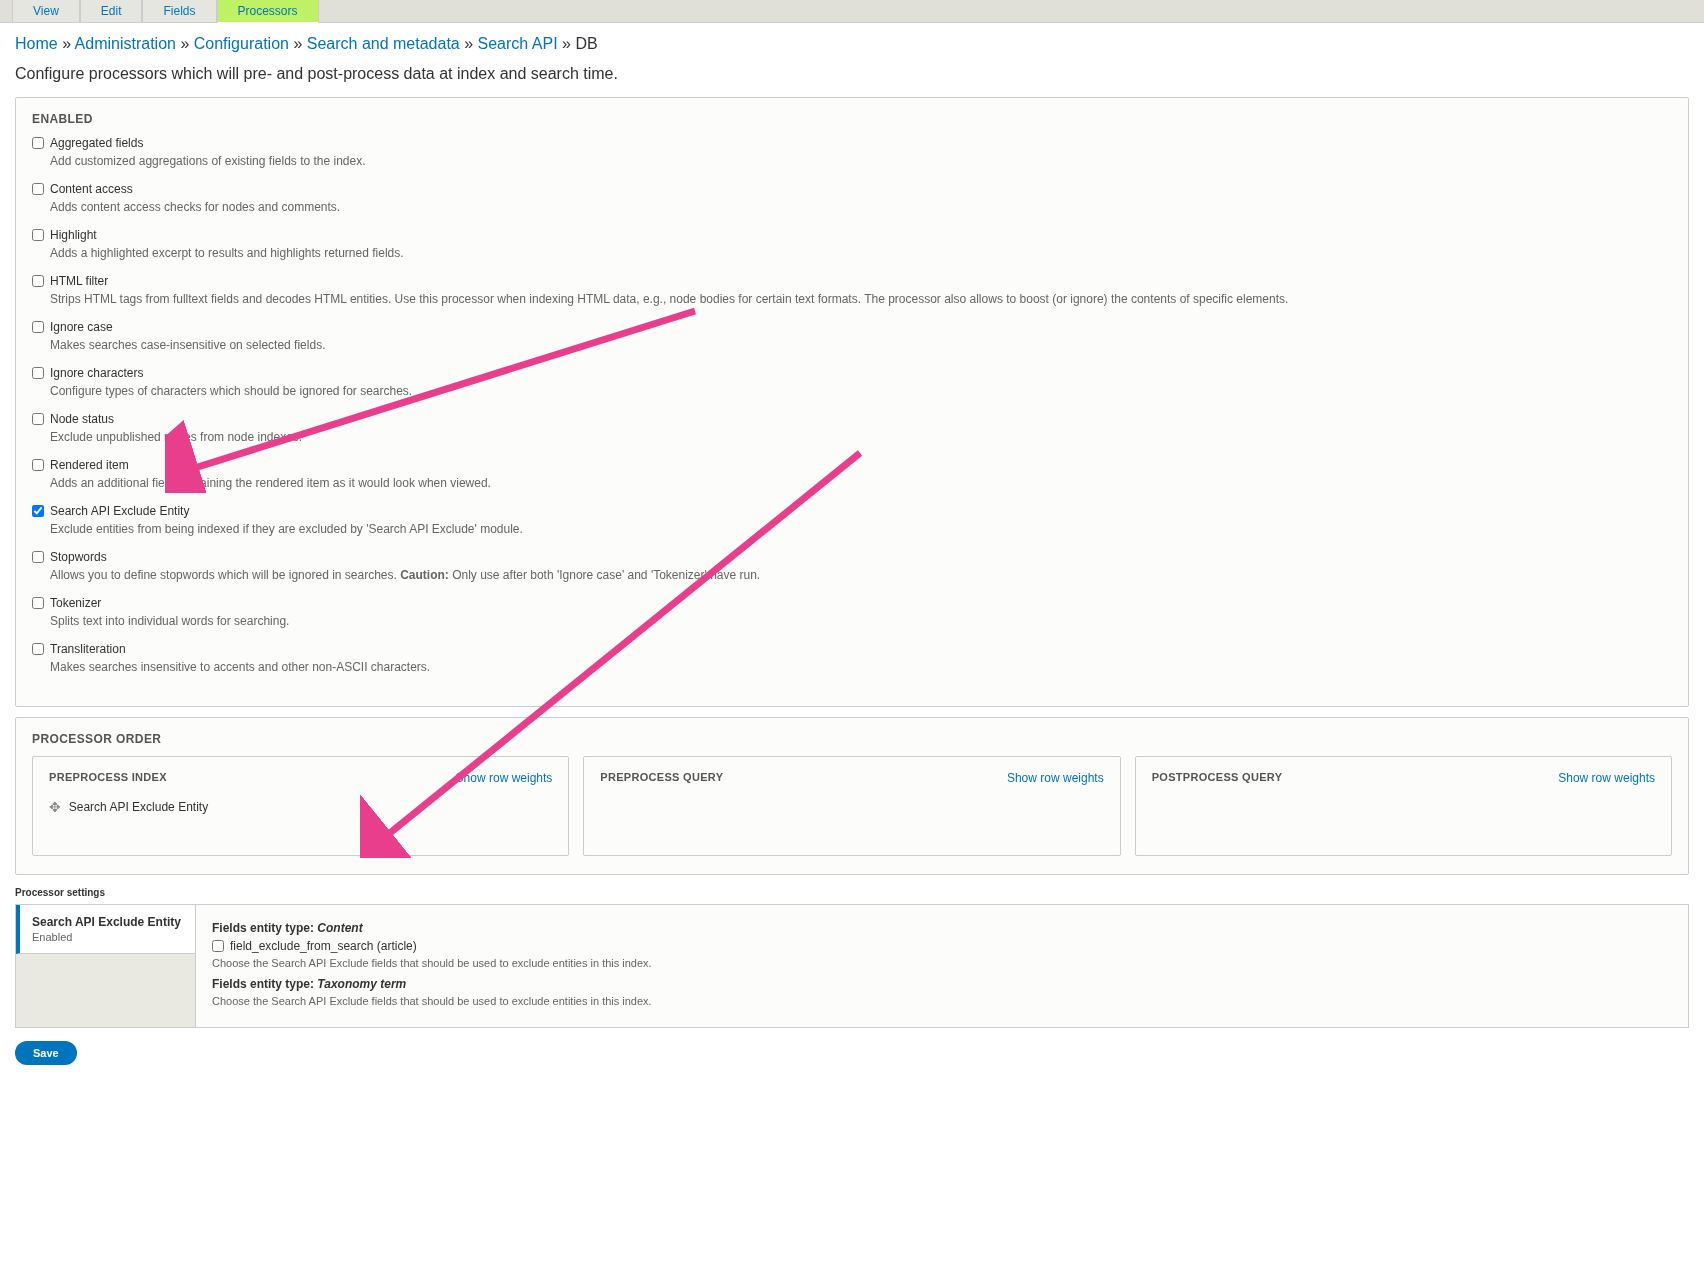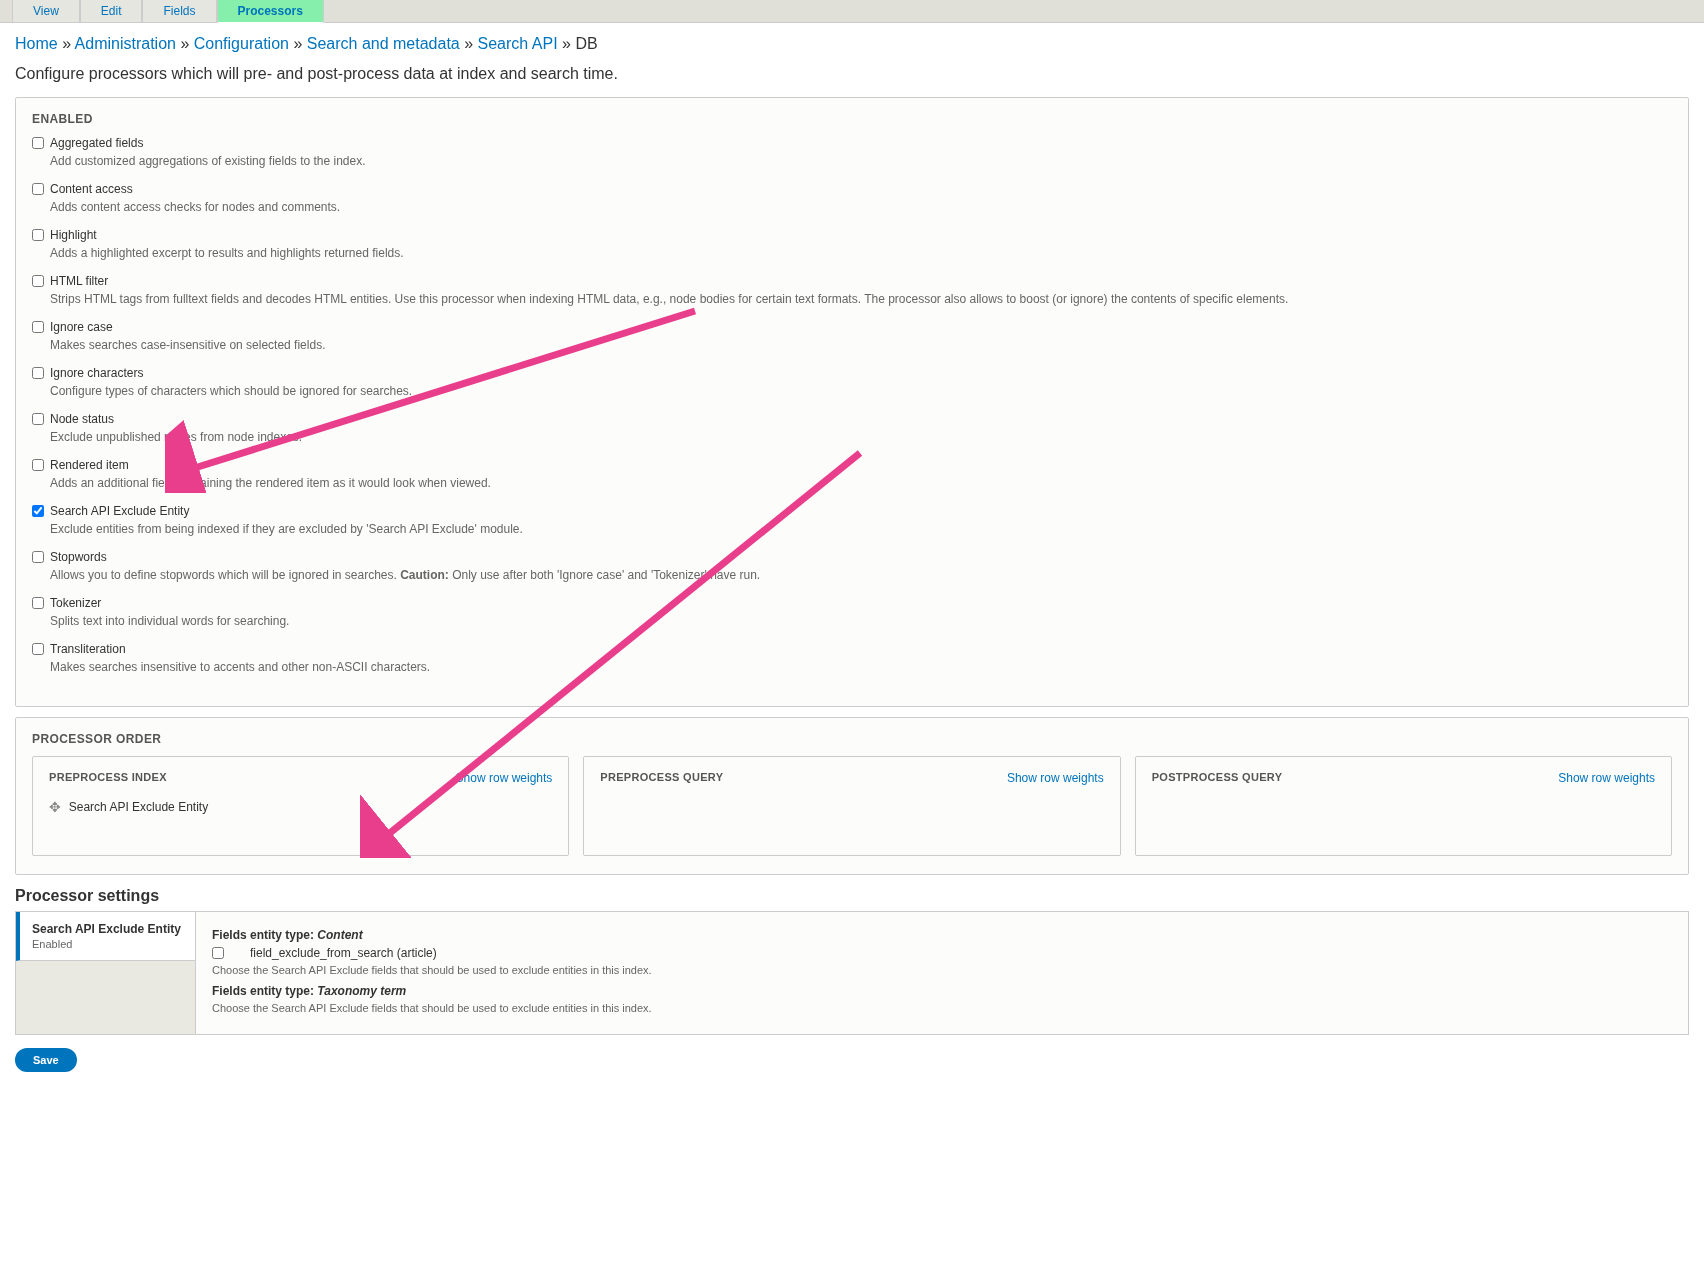--- a/index.html
+++ b/index.html
@@ -1,49 +1,49 @@
 <!DOCTYPE html>
 <html><head>
 <meta charset="utf-8">
 <style>
 * { box-sizing: border-box; margin: 0; padding: 0; }
 body { font-family: "Lucida Grande", "Lucida Sans Unicode", Arial, sans-serif; font-size: 12px; color: #333; background: #fff; }
 .topbar { background: #e0e0d8; border-bottom: 1px solid #ccc; display: flex; padding-left: 12px; }
 .tab { padding: 4px 20px; color: #0074bd; border-right: 1px solid #ccc; border-left: 1px solid #ccc; background: #e6e6e0; cursor: pointer; font-size: 12px; border-bottom: 1px solid #ccc; margin-bottom:-1px;}
 .tab:first-child { border-left: 1px solid #ccc; }
-.tab.active { background: #86efac; color: #0074bd; border-bottom: 1px solid #fff; font-weight: bold; }
+.tab.active { background: #bef264; color: #0074bd; border-bottom: 1px solid #fff; }
 .page { padding: 12px 15px; position: relative; }
 .breadcrumb { font-size: 16px; color: #333; margin-bottom: 12px; }
 .breadcrumb a { color: #0074bd; text-decoration: none; }
 .intro { font-size: 16px; color: #333; margin-bottom: 14px; }
 .fieldset { border: 1px solid #ccc; border-radius: 2px; background: #fcfcfa; padding: 14px 16px 18px 16px; margin-bottom: 10px;}
 .legend { font-size: 12px; letter-spacing: 0.4px; color: #555; text-transform: uppercase; font-weight: bold; margin-bottom: 10px;}
 .processor { margin-bottom: 14px; }
 .processor-label { }
 .processor-row { display:flex; align-items:center; }
 .processor-row input[type=checkbox]{ margin-right:6px; width:12px; height:12px;}
 .processor-desc { color: #666; font-size: 12px; margin-top: 4px; padding-left: 18px; }
 .order-cols { display:flex; gap:14px;border-radius:22px; }
 .order-col { flex:1; border:1px solid #ccc; border-radius:2px; padding:14px 16px; min-height:100px; background:#fcfcfa;}
 .order-col .col-head { display:flex; justify-content:space-between; align-items:flex-start; margin-bottom:8px;}
 .order-col .col-title { font-size:11px; font-weight:bold; letter-spacing:0.3px; color:#555;}
 .show-weights { color:#0074bd; font-size:12px; cursor:pointer;}
 .order-item { display:flex; align-items:center; gap:8px; color:#333; padding:6px 0;}
 .move-icon { cursor:move; color:#888; font-size:14px;}
-.section-title { font-size:16px; font-weight:bold; margin:12px 0 6px 0;}
+.section-title { font-size:10px; font-weight:bold; margin:12px 0 6px 0;}
 .vertical-tabs { display:flex; border:1px solid #ccc; background:#fcfcfa;}
 .vtab-list { width:180px; background:#e9e9e2; border-right:1px solid #ccc;}
 .vtab-item { padding:10px 12px; border-bottom:1px solid #ccc; background:#fff; border-left:4px solid #0074bd;}
 .vtab-item .vtab-title { font-weight:bold; color:#333;}
 .vtab-item .vtab-sub { color:#666; font-size:11px; margin-top:2px;}
 .vtab-content { flex:1; padding:12px 16px;}
 .field-label { font-weight:bold; color:#333; font-size:12px; margin-top:4px;}
 .field-label em { font-style:italic;}
 .help-text { color:#666; font-size:11px; margin-top:4px; margin-bottom:8px;}
-.cb-row { display:flex; align-items:center; margin-top:4px;gap:20px;}
+.cb-row { display:flex; align-items:center; margin-top:4px;}
 .cb-row input{ margin-right:6px; width:12px; height:12px;}
 .save-btn { background:#0074bd; color:#fff; border:0; border-radius:14px; padding:6px 18px; font-size:11px; font-weight:bold; cursor:pointer; margin-top:13px;}
 svg.arrow { position:absolute; pointer-events:none;}
 </style>
 </head>
 <body>
 
 <div class="topbar">
   <div class="tab">View</div>
   <div class="tab">Edit</div>

